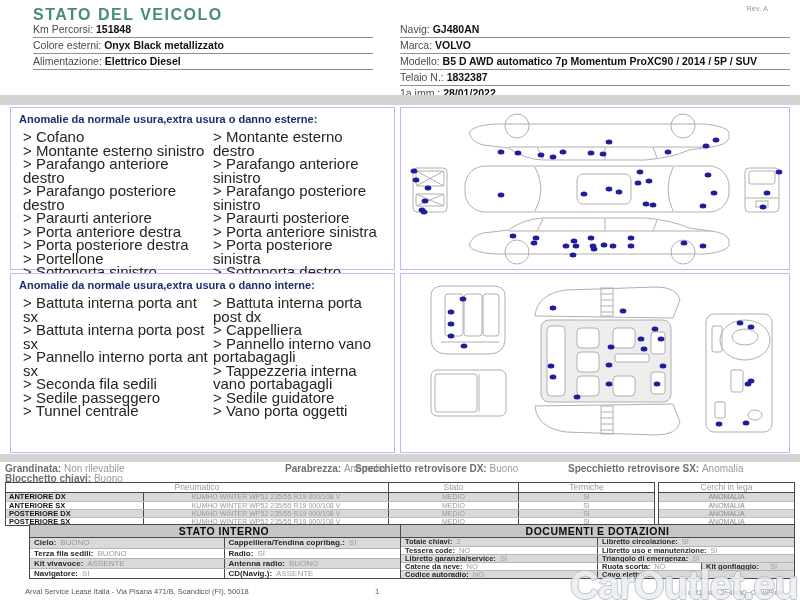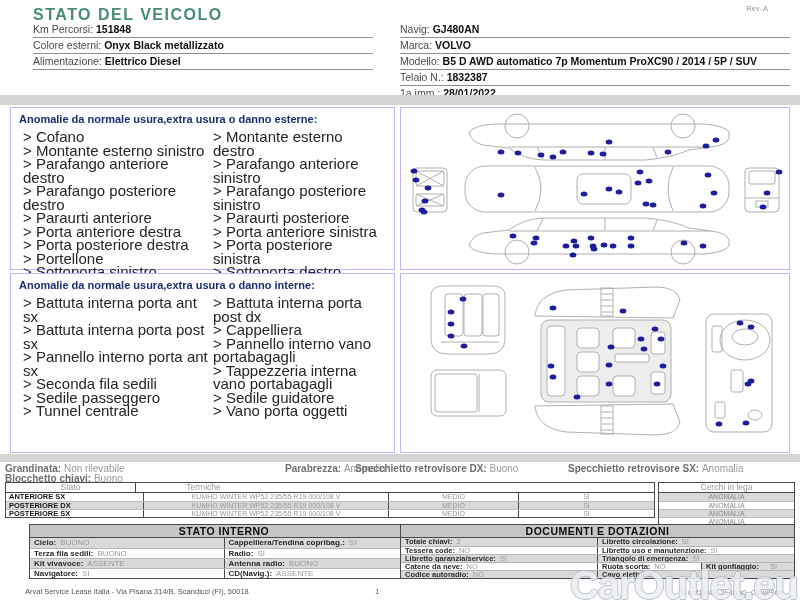--- a/index.html
+++ b/index.html
@@ -366,22 +366,29 @@
   </div>
   <div class="summary-item" style="left:568px; top:463px;">
     <span class="sum-label">Specchietto retrovisore SX: </span><span class="sum-value">Anomalia</span>
   </div>
   <div class="summary-item" style="left:5px; top:473px;">
     <span class="sum-label">Blocchetto chiavi: </span><span class="sum-value">Buono</span>
   </div>
 
   <div class="tyre-table">
     <div class="tyre-header">
+      <div class="th-pneu">Pneumatico</div>
       <div class="th-stato">Stato</div>
       <div class="th-term">Termiche</div>
+    </div>
+    <div class="tyre-row gray">
+      <div class="td-pos">ANTERIORE DX</div>
+      <div class="td-tyre">KUMHO WINTER WP52 235/55 R19 000/108 V</div>
+      <div class="td-stato">MEDIO</div>
+      <div class="td-term">SI</div>
     </div>
     <div class="tyre-row">
       <div class="td-pos">ANTERIORE SX</div>
       <div class="td-tyre">KUMHO WINTER WP52 235/55 R19 000/108 V</div>
       <div class="td-stato">MEDIO</div>
       <div class="td-term">SI</div>
     </div>
     <div class="tyre-row gray">
       <div class="td-pos">POSTERIORE DX</div>
       <div class="td-tyre">KUMHO WINTER WP52 235/55 R19 000/108 V</div>
@@ -499,18 +506,18 @@
           <span class="cell-label">Codice autoradio:</span>
           <span class="cell-value">NO</span>
         </div>
       <div class="pair">
           <span class="cell-label">Cavo elettrico:</span>
           <span class="cell-value"></span>
         </div>
     </div>
   </div>
 
-  <div class="footer-company">Arval Service Lease Italia - Via Pisana 314/B, Scandicci (FI), 50018</div>
+  <div class="footer-company">Arval Service Lease Italia - Via Pisana 471/B, Scandicci (FI), 50018</div>
   <div class="footer-page">1</div>
   <div class="footer-docid">ID uzf19uD, 2r.4Ng0, Ouw80uw</div>
   <div class="watermark">CarOutlet.eu</div>
 
 </div>
 
 </body></html>

